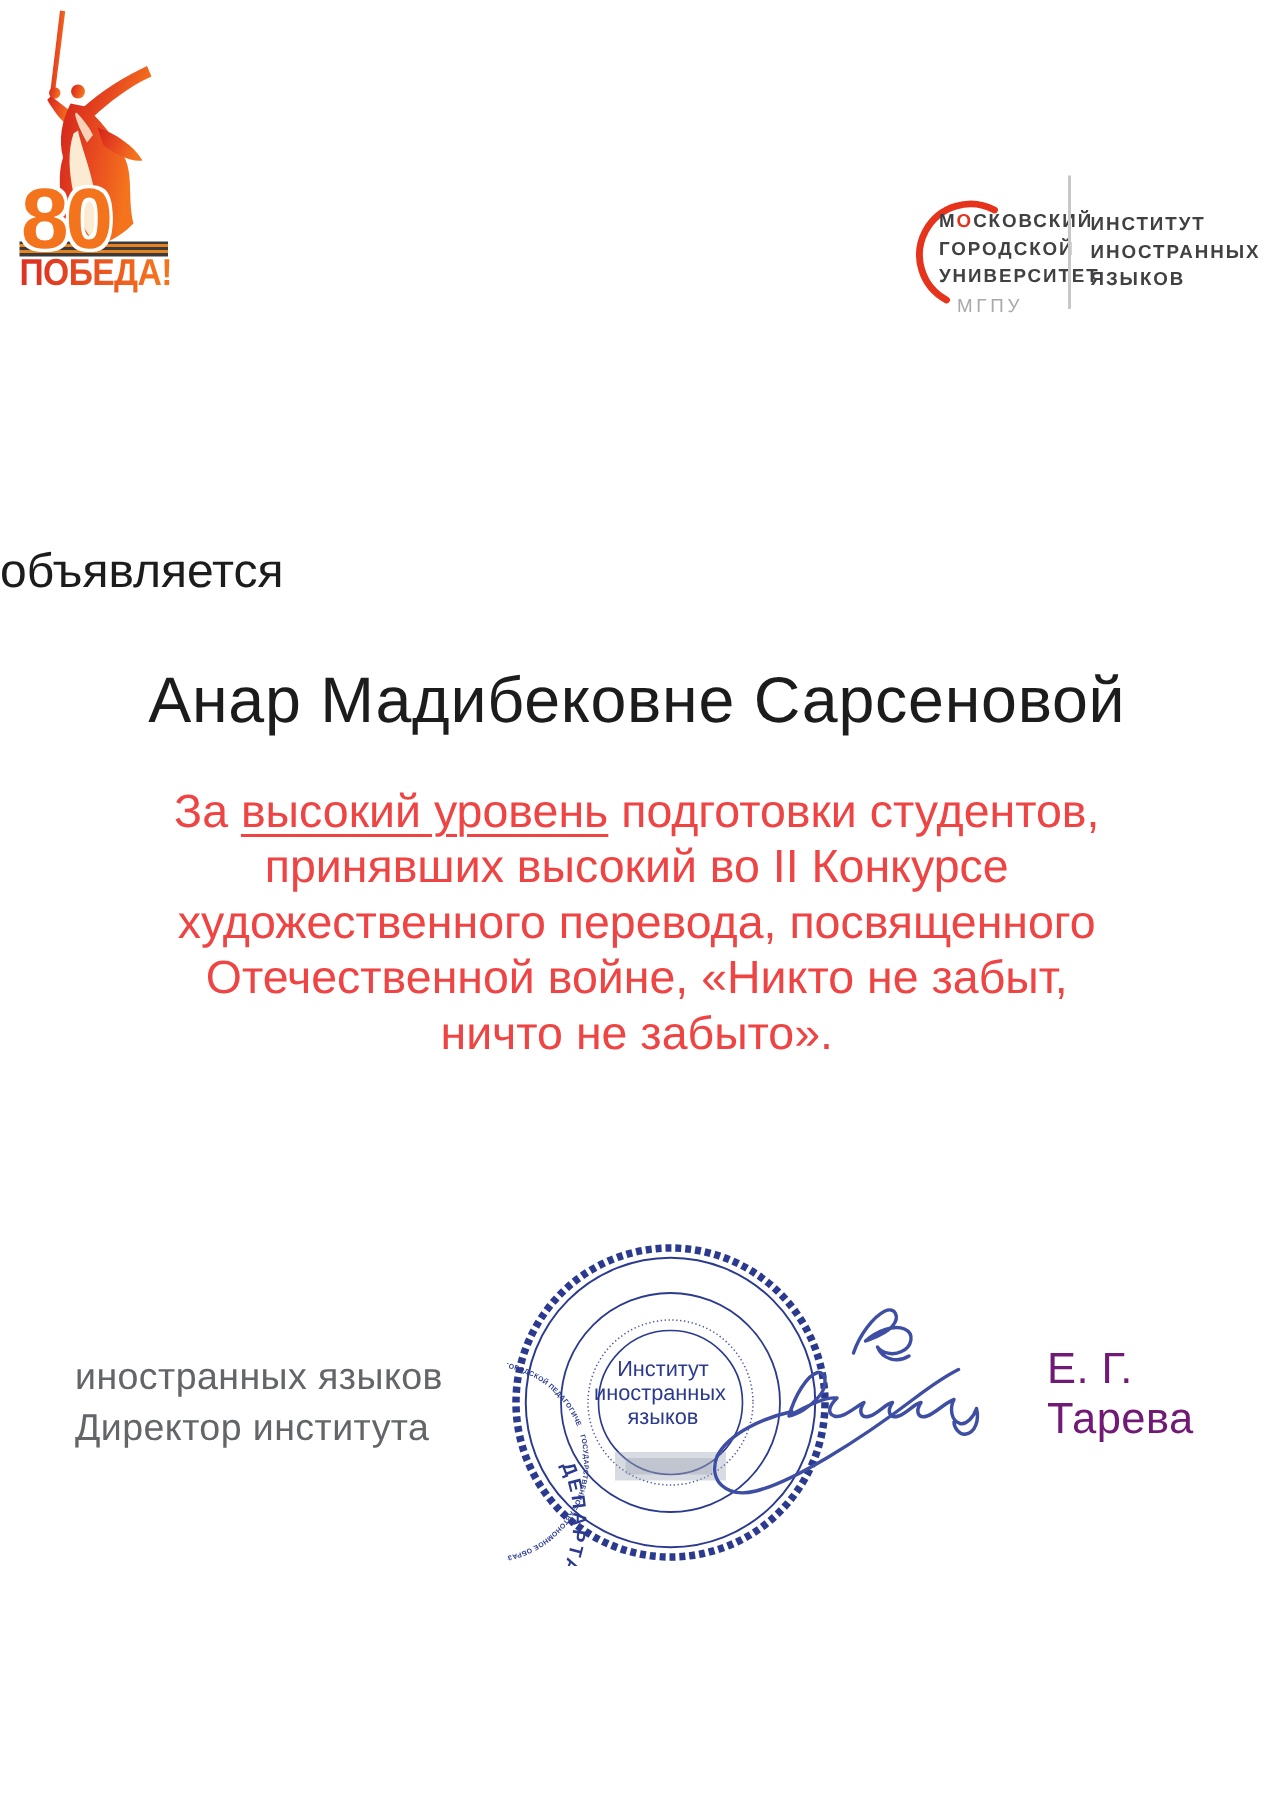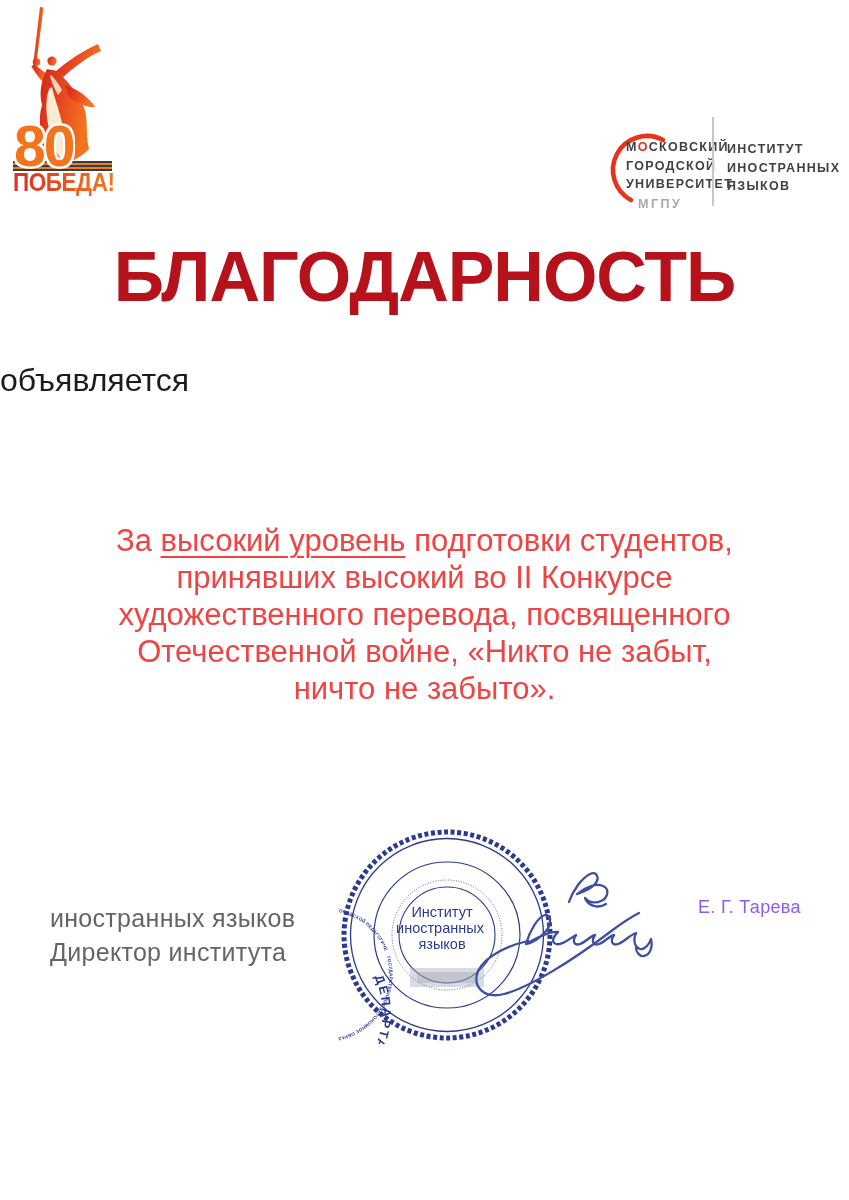--- a/index.html
+++ b/index.html
@@ -43,21 +43,21 @@
 
   
   .uni-logo{position:absolute;left:593px;top:112px;width:256px;height:102px;}
   .uni-arc{position:absolute;left:9px;top:14px;}
   .uni-text{
     position:absolute;left:33px;top:26px;
     font-size:12.5px;font-weight:700;letter-spacing:1.3px;
     color:#414042;line-height:18.5px;white-space:nowrap;
   }
   .uni-red{color:#E6331C;}
-  .uni-abbr{color:#A7A9AC;letter-spacing:2.5px;font-weight:700;margin-top:1px;padding-left:12px;}
+  .uni-abbr{color:#A7A9AC;letter-spacing:2.5px;font-weight:400;margin-top:1px;padding-left:12px;}
   .uni-divider{position:absolute;left:119px;top:5px;width:1.5px;height:89px;background:#C7C8CA;}
   .inst-text{
     position:absolute;left:134px;top:28px;
     font-size:12.5px;font-weight:700;letter-spacing:1.3px;
     color:#414042;line-height:18.5px;white-space:nowrap;
   }
 
   
   .doc-title{
     position:absolute;left:0;top:237px;width:100%;
@@ -83,21 +83,21 @@
     text-decoration-thickness:2px;
   }
 
   
   .director{
     position:absolute;left:50px;top:901px;
     font-size:25px;line-height:34px;color:#636569;letter-spacing:0.3px;
   }
   .signer{
     position:absolute;left:698px;top:897px;
-    font-size:18px;color:#8b5cf6;letter-spacing:0.3px;
+    font-size:29px;color:#701a75;letter-spacing:0.3px;
   }
   .stamp{position:absolute;left:338px;top:826px;}
   .signature{position:absolute;left:450px;top:852px;}
 </style>
 </head>
 <body>
 
 <div class="page">
 
   <div class="victory-logo">
@@ -145,22 +145,22 @@
       <div class="uni-abbr">МГПУ</div>
     </div>
     <div class="uni-divider"></div>
     <div class="inst-text">
       <div>ИНСТИТУТ</div>
       <div>ИНОСТРАННЫХ</div>
       <div>ЯЗЫКОВ</div>
     </div>
   </div>
 
-  <div class="doc-title">БЛАГОДАРНОСТЬ</div>
   <div class="doc-subtitle">объявляется</div>
+  <div class="doc-recipient">Анар Мадибековне Сарсеновой</div>
 
   <div class="doc-body">
     <div><span>За </span><span class="u">высокий уровень</span><span> подготовки студентов,</span></div>
     <div>принявших высокий во II Конкурсе</div>
     <div>художественного перевода, посвященного</div>
     <div>Отечественной войне, «Никто не забыт,</div>
     <div>ничто не забыто».</div>
   </div>
 
   <div class="director">

